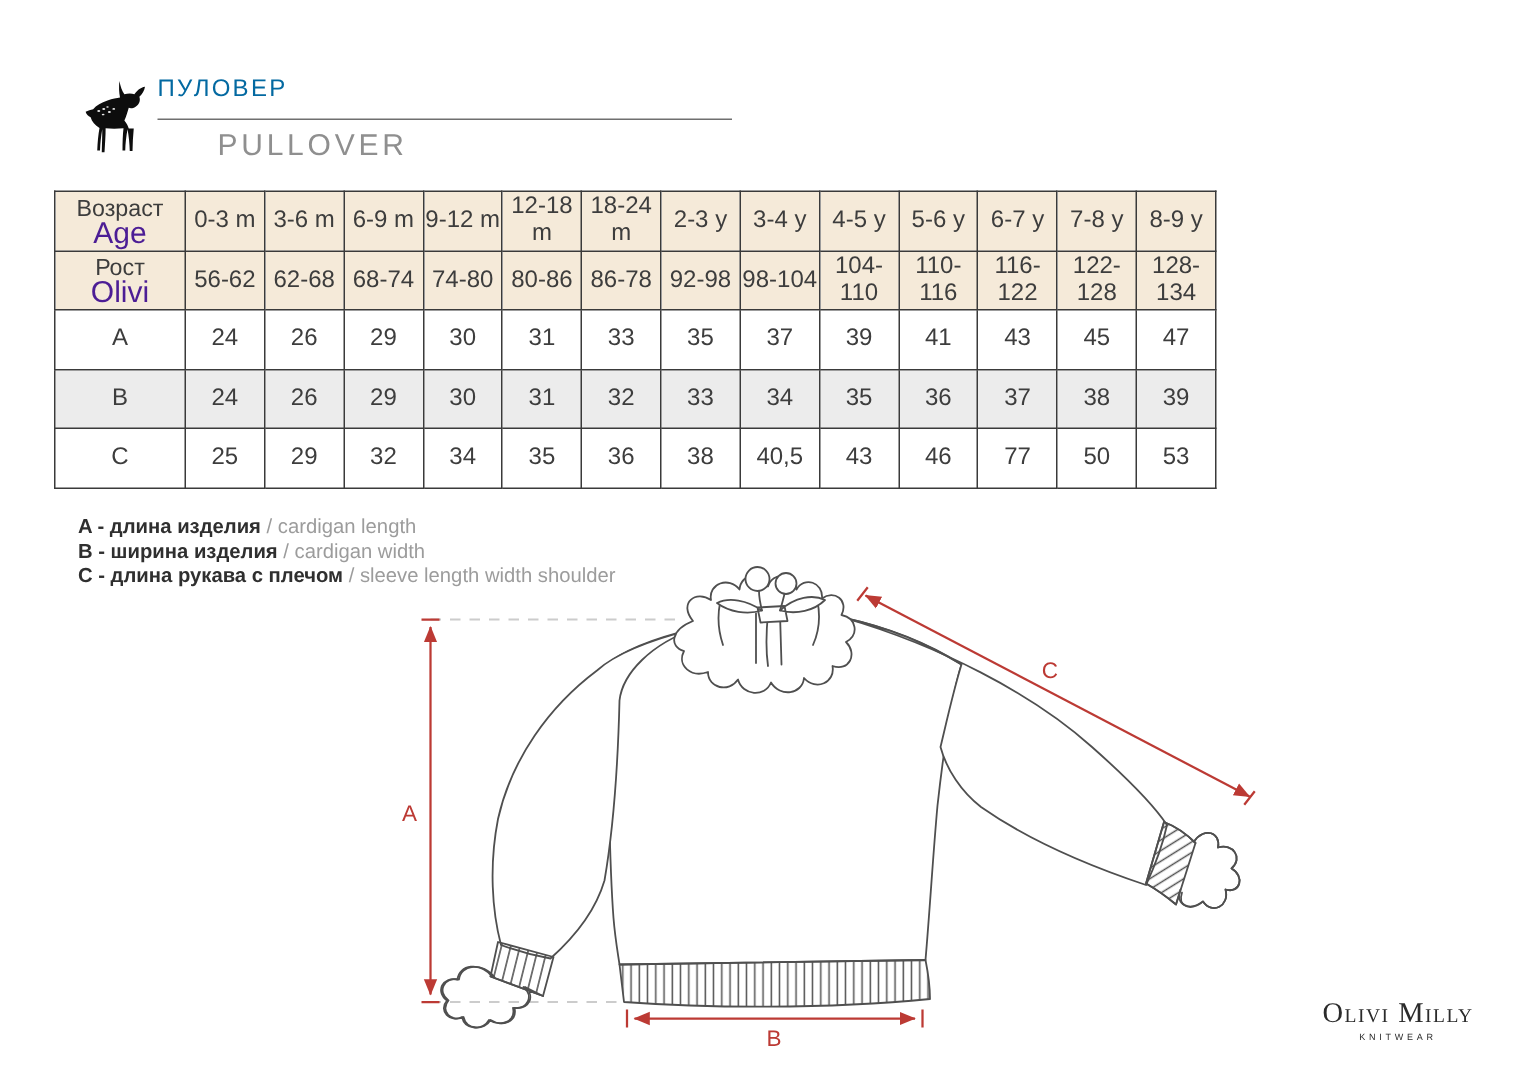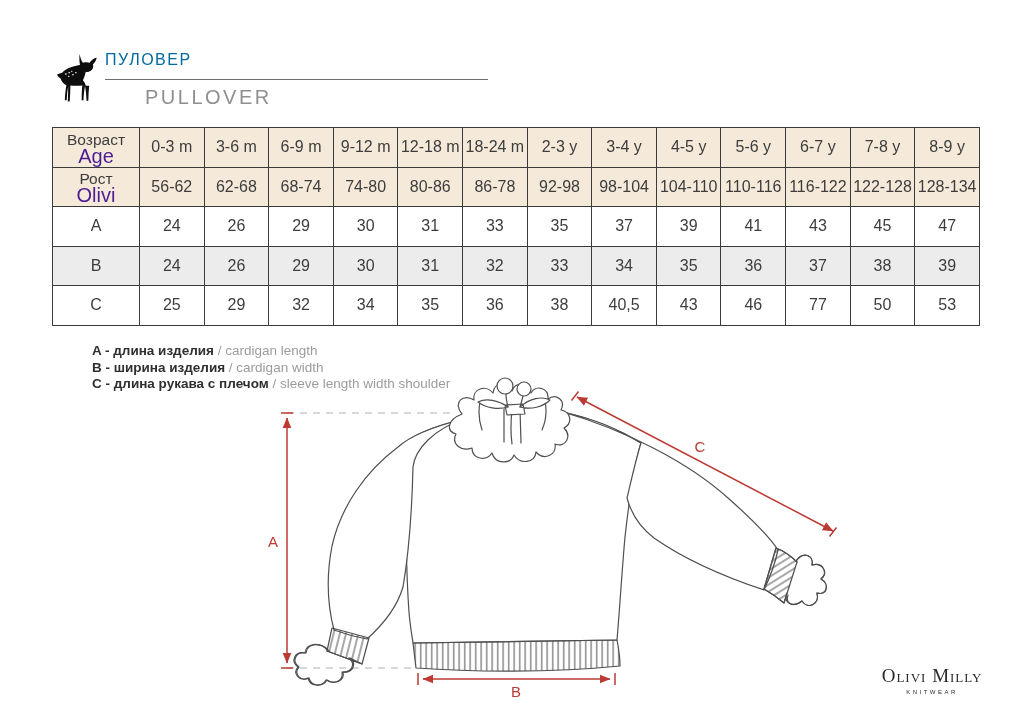--- a/index.html
+++ b/index.html
@@ -7,34 +7,34 @@
     position:relative;width:1024px;height:724px;background:#ffffff;overflow:hidden;
     font-family:"Liberation Sans","DejaVu Sans",sans-serif;color:#3d3d3d;
   }
   
   .deer{position:absolute;left:50px;top:51px;width:50px;height:56px;}
   .title-ru{position:absolute;left:105px;top:51px;font-size:16px;letter-spacing:1.5px;color:#0369a1;}
   .title-line{position:absolute;left:105px;top:79px;width:383px;height:1px;background:#6f6f6f;}
   .title-en{position:absolute;left:105px;top:86px;font-size:20px;letter-spacing:2.5px;color:#8f8f8f;margin-left:40px;}
   
   table.size{
-    position:absolute;left:52px;top:127px;width:928px;border-collapse:collapse;table-layout:fixed;
+    position:absolute;left:36px;top:127px;width:775px;border-collapse:collapse;table-layout:fixed;
   }
   table.size th,table.size td{
     border:1.5px solid #3a3a3a;text-align:center;vertical-align:middle;
     height:38.5px;padding:0;font-weight:normal;font-size:16px;color:#3d3d3d;
     overflow:hidden;
   }
   table.size .lbl{width:86px;}
   .beige{background:#f5ead9;}
   .rowalt{background:#ececec;}
   .hdr .ru{display:block;font-size:15.5px;line-height:17px;color:#3d3d3d;}
   .hdr .en{display:block;font-size:20px;line-height:16px;color:#4c1d95;}
   
-  .legend{position:absolute;left:52px;top:343px;font-size:13.5px;line-height:16.5px;margin-left:40px;}
+  .legend{position:absolute;left:52px;top:343px;font-size:13.5px;line-height:16.5px;}
   .legend .ru{font-weight:bold;color:#2f2f2f;}
   .legend .en{color:#9c9c9c;}
   
   .diagram{position:absolute;left:0;top:0;width:1024px;height:724px;}
   
   .brand{position:absolute;left:868px;top:663px;width:128px;text-align:center;color:#2b2b2b;}
   .brand-row{display:flex;align-items:center;justify-content:center;gap:15px;}
   .brand-name{font-family:"Liberation Serif","DejaVu Serif",serif;font-variant:small-caps;
     font-size:19px;letter-spacing:1px;line-height:20px;white-space:nowrap;}
   .brand-sub{font-size:6px;letter-spacing:2.5px;margin-top:0px;}

